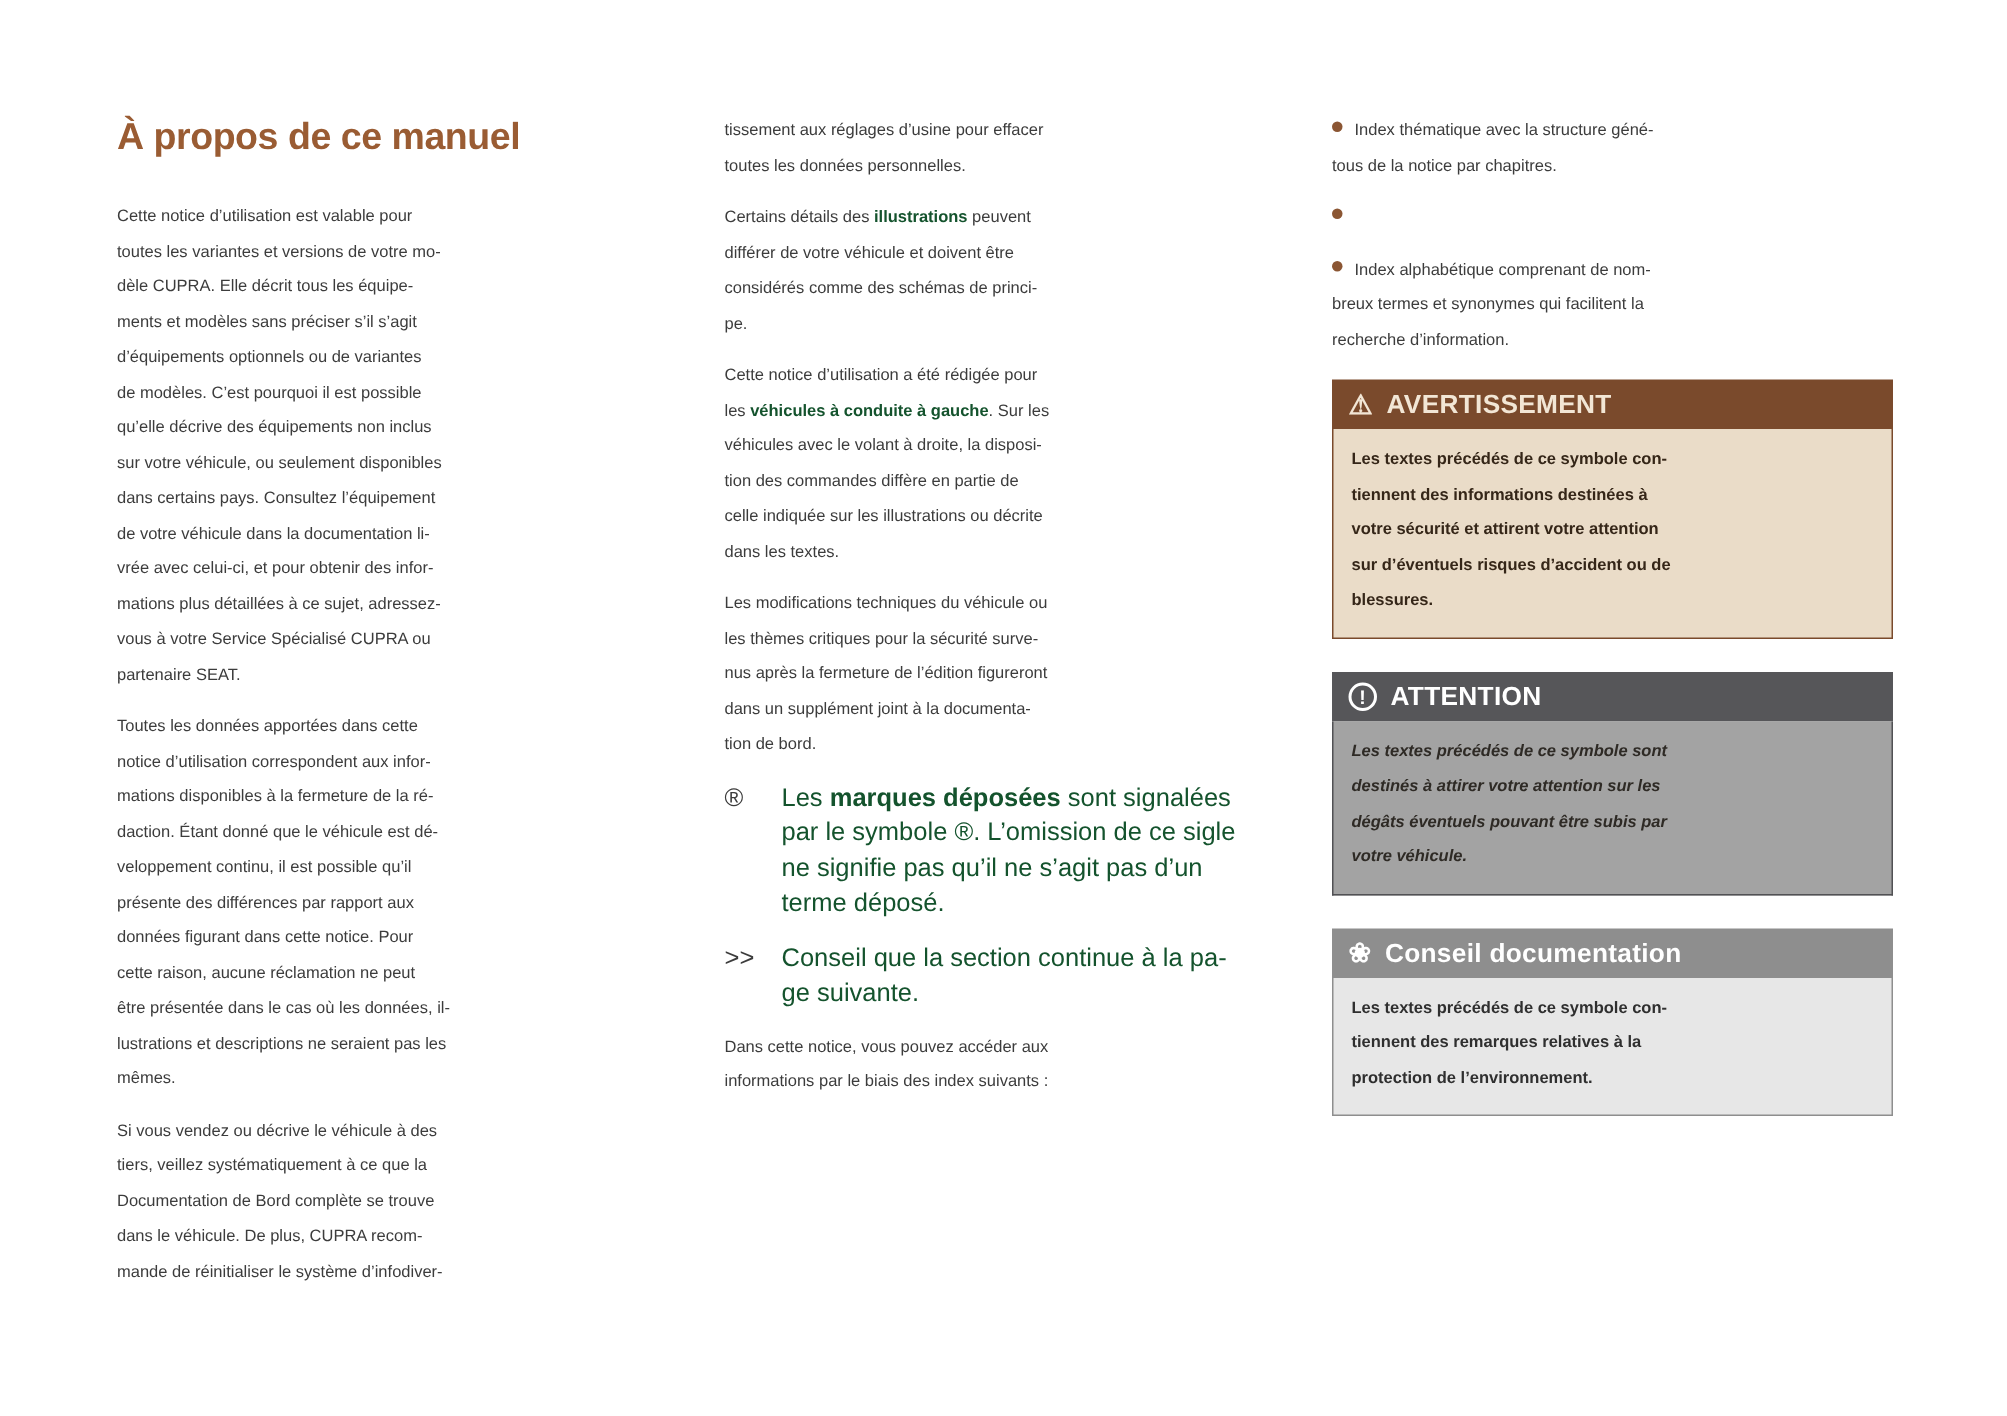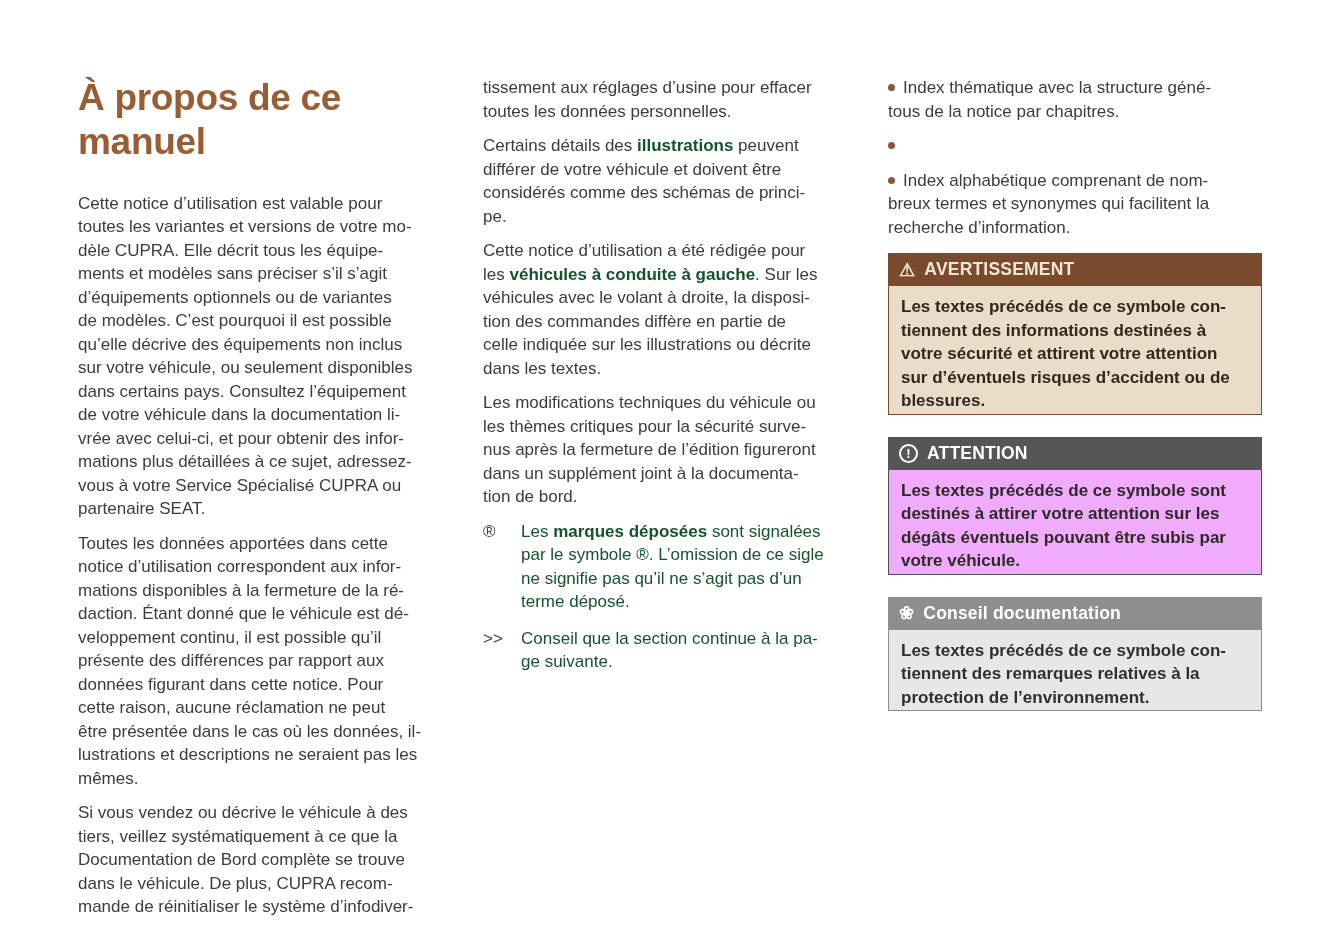--- a/index.html
+++ b/index.html
@@ -8,25 +8,25 @@
     width:1338px; height:944px; position:relative; overflow:hidden;
     font-family:"Liberation Sans", sans-serif;
     -webkit-font-smoothing:antialiased;
   }
   .col { position:absolute; top:76px; }
   #col1 { left:78px;  width:378px; }
   #col2 { left:483px; width:375px; }
   #col3 { left:888px; width:374px; }
 
   .page-title {
-    font-size:37px; font-weight:bold; color:#9a5c33;
+    font-size:25px; font-weight:bold; color:#9a5c33;
     letter-spacing:-0.3px; margin-bottom:27px; line-height:1.2;
   }
   .body-p {
-    font-size:17px; line-height:23.5px; color:#3c3c3c;
+    font-size:11px; line-height:23.5px; color:#3c3c3c;
     white-space:pre-line; margin-bottom:11px;
   }
   .body-p b { font-weight:bold; color:#14532d; }
 
   
   .sym-item { display:flex; margin-bottom:13px; }
   .sym-marker {
     flex:none; width:38px; font-size:17px; line-height:23.5px; color:#3c3c3c;
   }
   .sym-text {
@@ -42,27 +42,27 @@
 
   
   .box-stack { margin-top:14px; }
   .box { margin-bottom:22px; }
   .box-head {
     height:33px; display:flex; align-items:center; padding:0 11px;
     font-weight:bold; font-size:17.5px; letter-spacing:0.2px;
   }
   .box-icon { margin-right:9px; font-size:18px; line-height:1; }
   .box-body {
-    font-weight:bold; font-size:17px; line-height:23.5px;
-    white-space:pre-line; padding:9px 12px 1px;
+    font-weight:bold; font-size:11px; line-height:23.5px;
+    white-space:pre-line; padding:9px 12px 12px;
   }
   .warn .box-head { background:#7a4a2c; color:#f2e6d5; }
   .warn .box-body { background:#eadcc8; border:1px solid #7a4a2c; border-top:none; color:#352618; }
   .att  .box-head { background:#565659; color:#ffffff; }
-  .att  .box-body { background:#f0abfc; border:1px solid #515154; border-top:none; color:#2e2a25; }
+  .att  .box-body { background:#a3a3a3; border:1px solid #515154; border-top:none; color:#2e2a25;font-style:italic; }
   .eco  .box-head { background:#8e8e8e; color:#ffffff; }
   .eco  .box-body { background:#e7e7e7; border:1px solid #8e8e8e; border-top:none; color:#2f2f2f; }
 
   .circle-icon {
     width:19px; height:19px; border:2px solid #ffffff; border-radius:50%;
     display:flex; align-items:center; justify-content:center;
     font-size:13px; font-weight:bold; color:#ffffff; margin-right:9px; line-height:1;
   }
 </style>
 </head>
@@ -127,20 +127,22 @@
 par le symbole ®. L’omission de ce sigle
 ne signifie pas qu’il ne s’agit pas d’un
 terme déposé.</span>
   </div>
   <div class="sym-item">
     <span class="sym-marker">&gt;&gt;</span>
     <span class="sym-text">Conseil que la section continue à la pa-
 ge suivante.</span>
   </div>
 
+  <p class="body-p final-p">Dans cette notice, vous pouvez accéder aux
+informations par le biais des index suivants :</p>
 </div>
 
 <div class="col" id="col3">
   <p class="body-p"><span class="bullet-dot"></span><span class="sym-inline" style="white-space:pre-line;">Index thématique avec la structure géné-
 tous de la notice par chapitres.</span></p>
   <p class="body-p"><span class="bullet-dot"></span></p>
   <p class="body-p"><span class="bullet-dot"></span><span class="sym-inline" style="white-space:pre-line;">Index alphabétique comprenant de nom-
 breux termes et synonymes qui facilitent la
 recherche d’information.</span></p>
 

